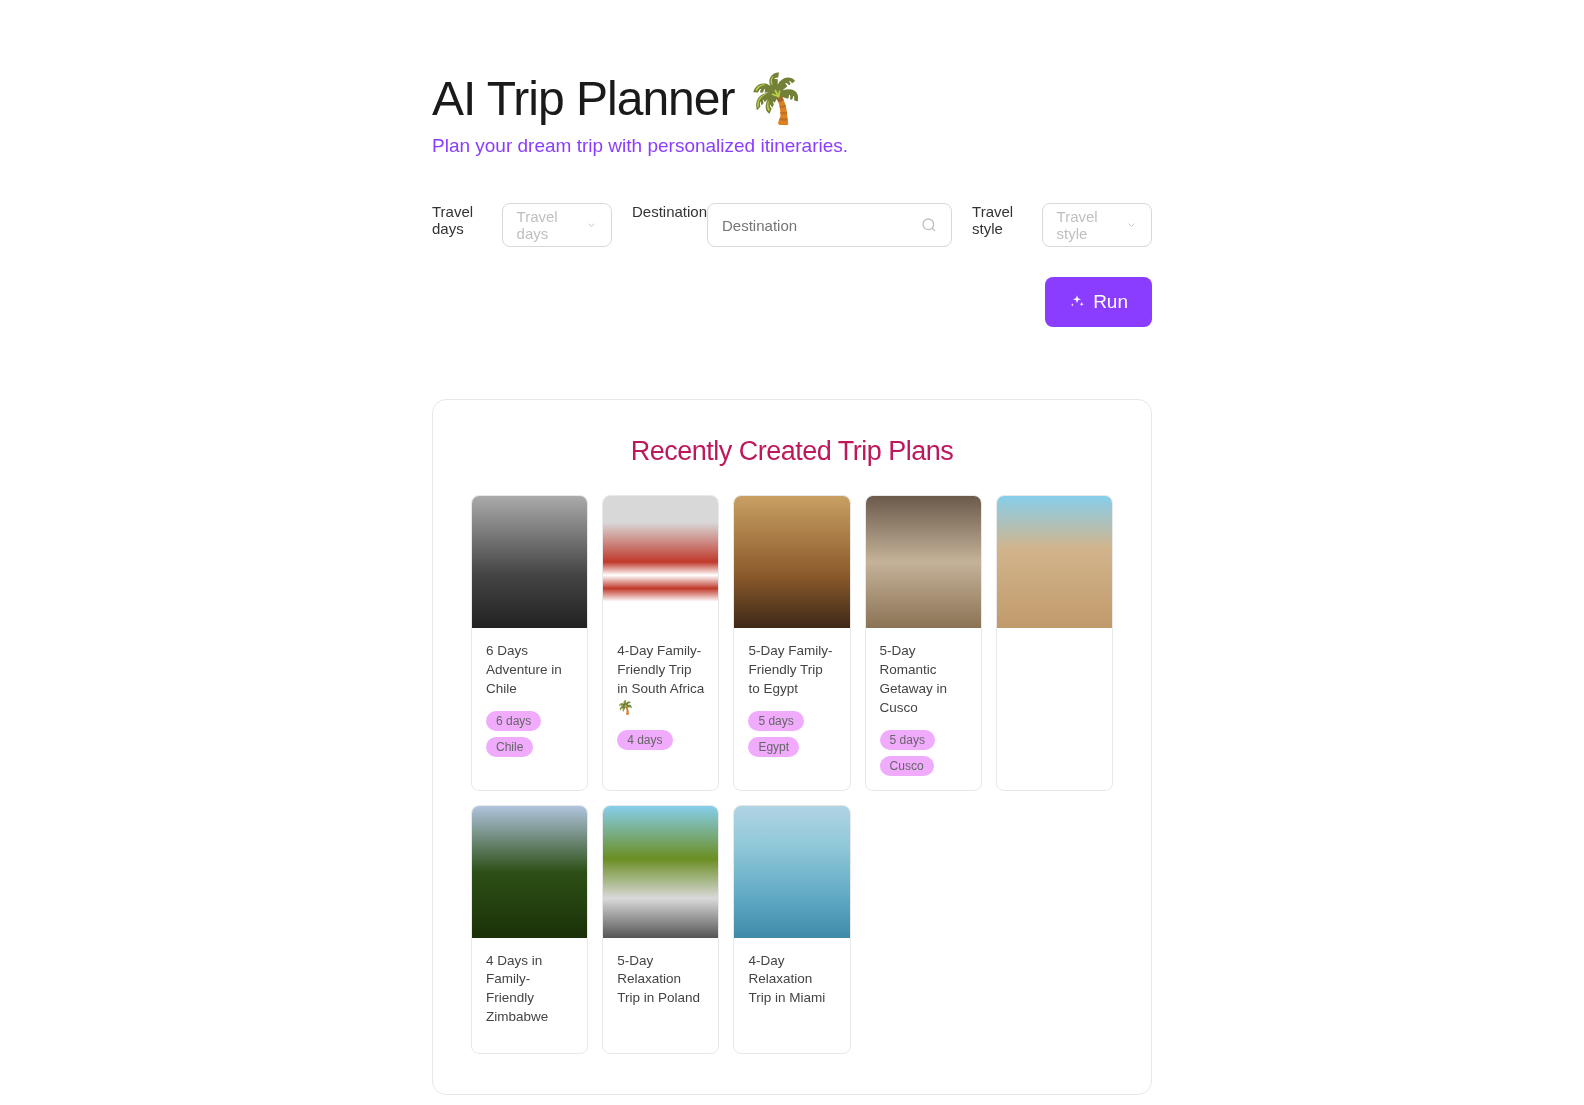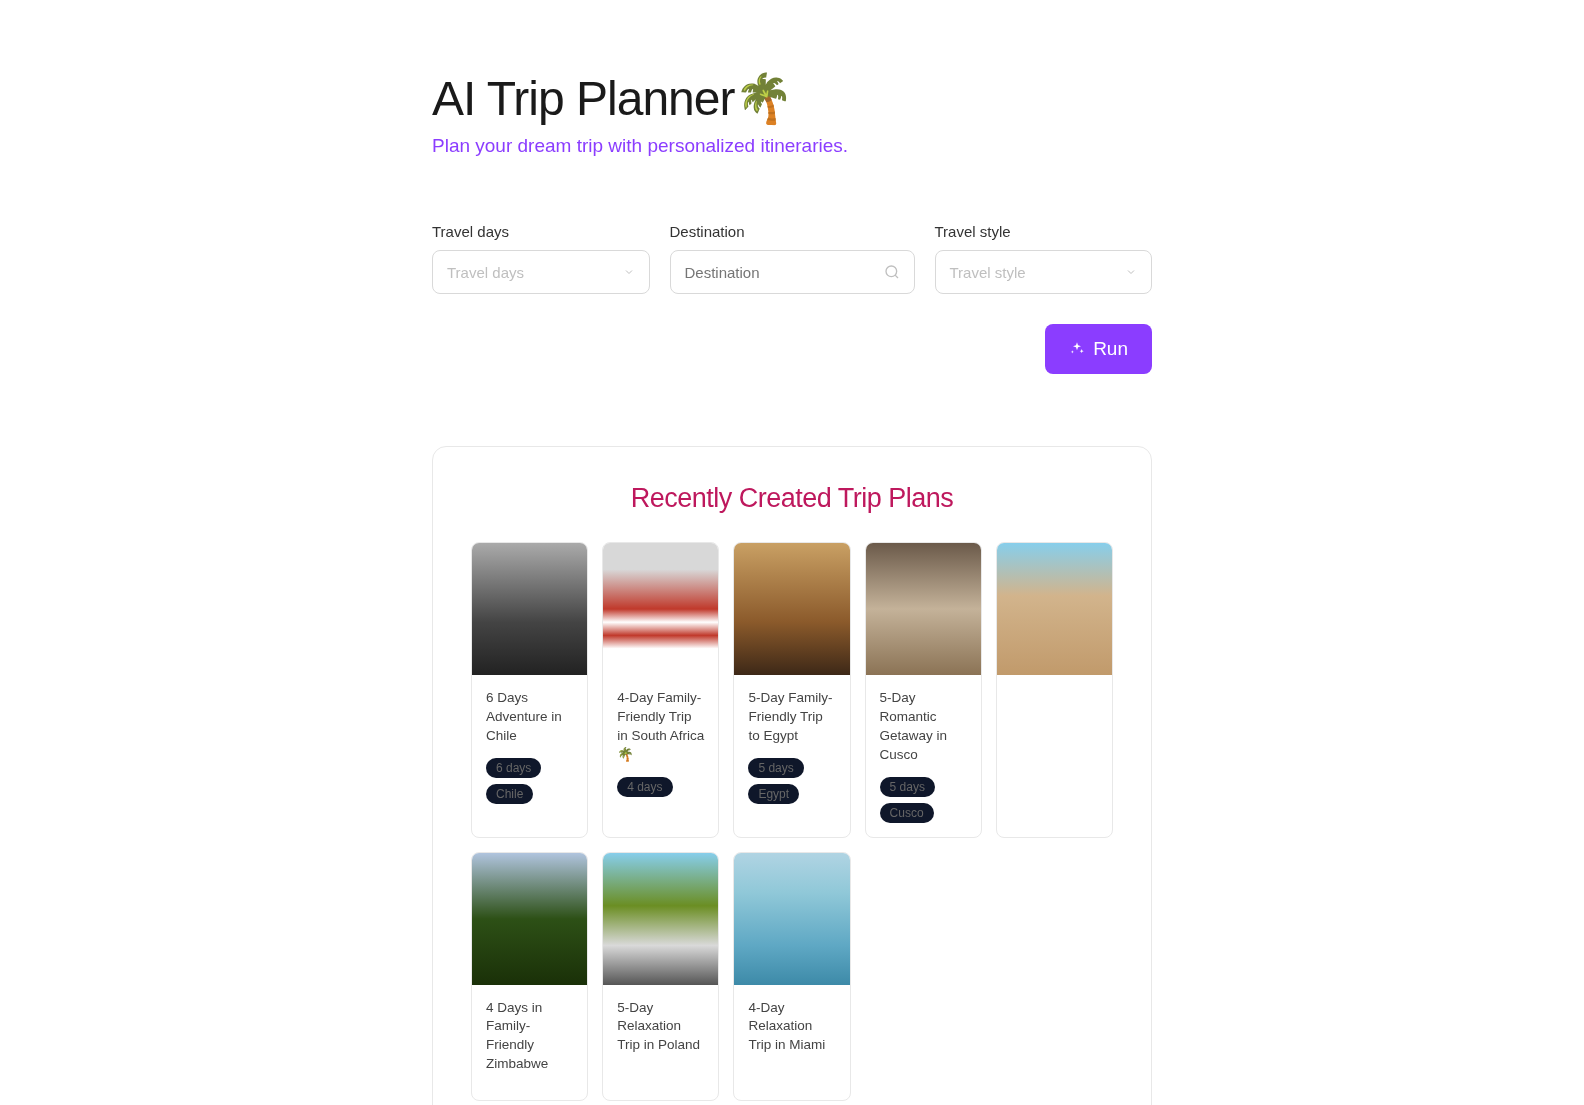--- a/index.html
+++ b/index.html
@@ -15,37 +15,37 @@
       max-width: 720px;
       margin: 0 auto;
     }
     .title {
       font-size: 48px;
       font-weight: 400;
       letter-spacing: -1px;
       color: #1a1a1a;
       display: flex;
       align-items: center;
+      gap: 12px;
     }
     .subtitle {
       font-size: 19px;
       color: #8b3dff;
       margin-top: 8px;
-      margin-bottom: 66px;
+      margin-bottom: 46px;
       font-weight: 400;
     }
     .form-row {
       display: flex;
       gap: 20px;
       margin-bottom: 30px;
     }
     .form-group {
       flex: 1;
       display: flex;
-      flex-direction: column;
     }
     .field-label {
       font-size: 15px;
       color: #333;
       margin-bottom: 10px;
     }
     .select-box, .input-box {
       height: 44px;
       border: 1px solid #d9d9d9;
       border-radius: 8px;
@@ -137,21 +137,21 @@
       color: #444;
       margin-bottom: 12px;
       min-height: 36px;
     }
     .tags {
       display: flex;
       gap: 6px;
       flex-wrap: wrap;
     }
     .tag {
-      background: #0f172a;
+      background: #f0abfc;
       border-radius: 10px;
       padding: 3px 10px;
       font-size: 12px;
       color: #666;
     }
     
     .img-chile { background: linear-gradient(180deg, #aaa 0%, #444 60%, #222 100%); }
     .img-sa { background: linear-gradient(180deg, #d8d8d8 20%, #c0392b 50%, #fff 60%, #c0392b 70%, #fff 80%); }
     .img-egypt { background: linear-gradient(180deg, #c9a064 0%, #8b5a2b 60%, #3d2817 100%); }
     .img-cusco { background: linear-gradient(180deg, #6b5a4a 0%, #c4b299 50%, #8b7355 100%); }

